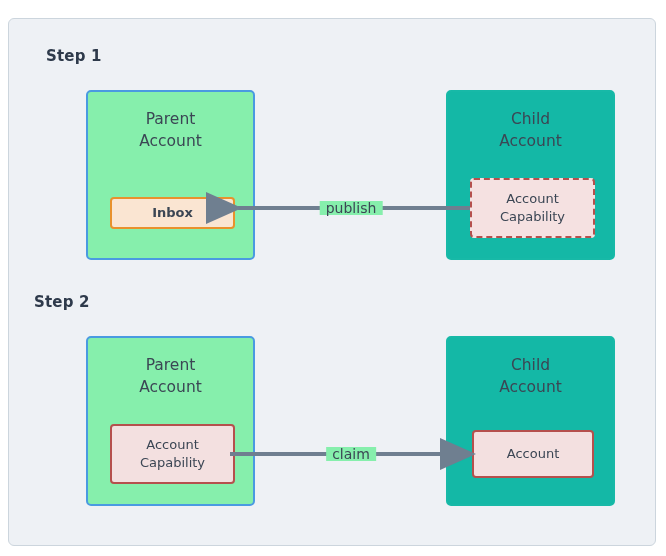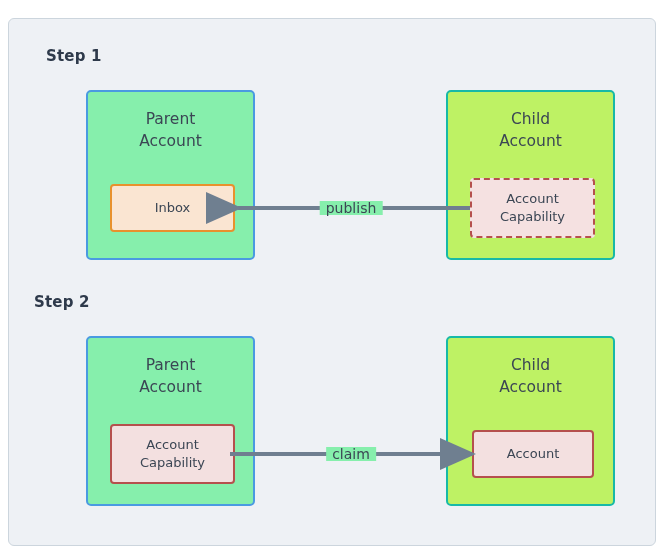--- a/index.html
+++ b/index.html
@@ -66,21 +66,21 @@
     box-sizing: border-box;
     border-width: 2px;
     border-style: solid;
     border-radius: 5px;
   }
   .account-box.parent {
     background: #86efac;
     border-color: #4a9ae1;
   }
   .account-box.child {
-    background: #bef264;
+    background: #14b8a6;
     border-color: #17b9a7;
   }
 
   .account-title {
     position: absolute;
     left: 0;
     right: 0;
     text-align: center;
     font-size: 15.5px;
     line-height: 1.42;
@@ -145,21 +145,21 @@
 <div id="figure-root">
 
 
   <div class="figure-frame"></div>
 
   <div class="step-label" id="step-1-label">Step 1</div>
 
   <div class="account-box parent" style="left:86px; top:90px; width:169px; height:170px;">
     <div class="account-title" style="top:16px;">Parent
 Account</div>
-    <div class="inner-box inbox" style="left:22px; top:92px; width:125px; height:48px;">Inbox</div>
+    <div class="inner-box inbox" style="left:22px; top:105px; width:125px; height:32px;font-weight:bold;">Inbox</div>
   </div>
 
   <div class="account-box child" style="left:446px; top:90px; width:169px; height:170px;">
     <div class="account-title" style="top:16px;">Child
 Account</div>
     <div class="inner-box capability-dashed" style="left:22px; top:86px; width:125px; height:60px;">Account
 Capability</div>
   </div>
 
   <div class="step-label" id="step-2-label">Step 2</div>

